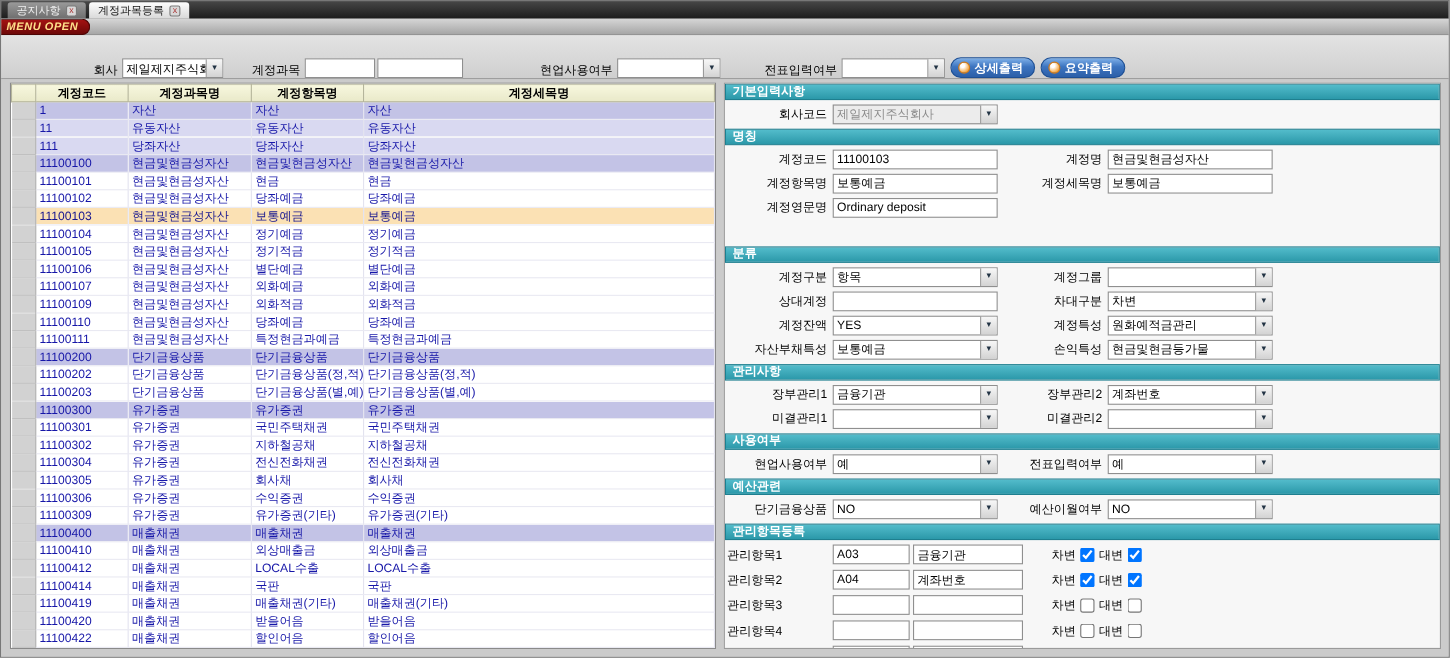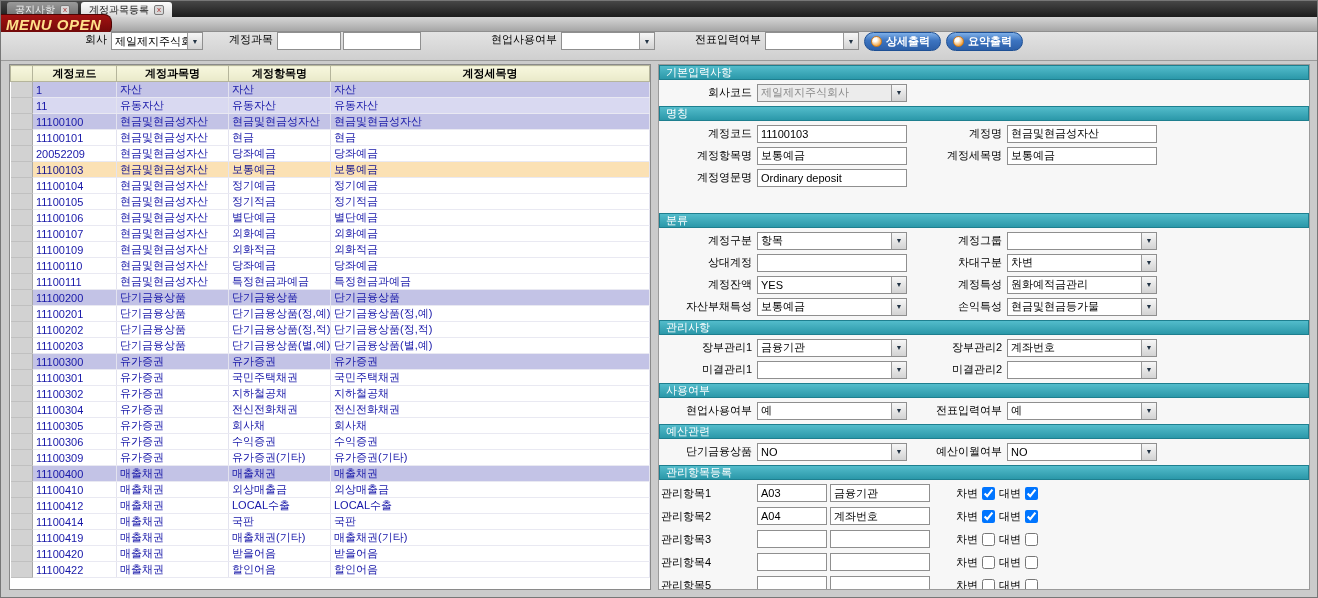--- a/index.html
+++ b/index.html
@@ -9,24 +9,24 @@
 
   
   .tabbar{height:16px;background:linear-gradient(#474747,#1c1c1c);display:flex;align-items:flex-end;padding:1px 0 0 6px;gap:3px;flex:0 0 auto;}
   .tab{height:15px;display:flex;align-items:center;gap:5px;padding:0 8px;font-size:10px;border-radius:3px 3px 0 0;cursor:default;}
   .tab.inactive{background:linear-gradient(#9a9a9a,#6e6e6e);color:#f0f0f0;}
   .tab.active{background:linear-gradient(#fdfdfd,#d9d9d9);color:#111;}
   .tab-close{width:10px;height:10px;border:1px solid #7a7a7a;background:#d8d8d8;color:#a33;font-size:8px;line-height:8px;text-align:center;border-radius:2px;}
 
   
   .menubar{height:15px;background:linear-gradient(#d6d6d6,#a6a6a6);display:flex;align-items:center;flex:0 0 auto;border-bottom:1px solid #8e8e8e;}
-  .menu-open{background:linear-gradient(#a31212,#6d0808);color:#ffe08a;font-size:15px;font-weight:bold;font-style:italic;padding:1px 10px 1px 5px;border-radius:0 8px 8px 0;border:1px solid #4e0404;border-left:none;letter-spacing:.5px;cursor:pointer;}
+  .menu-open{background:linear-gradient(#a31212,#6d0808);color:#ffe08a;font-size:10px;font-weight:bold;font-style:italic;padding:1px 10px 1px 5px;border-radius:0 8px 8px 0;border:1px solid #4e0404;border-left:none;letter-spacing:.5px;cursor:pointer;}
 
   
-  .filterbar{height:29px;background:linear-gradient(#e3e3e3,#cfcfcf);display:flex;align-items:flex-start;flex:0 0 auto;border-bottom:1px solid #9a9a9a;padding-left:84px;}
+  .filterbar{height:40px;background:linear-gradient(#e3e3e3,#cfcfcf);display:flex;align-items:flex-end;flex:0 0 auto;border-bottom:1px solid #9a9a9a;padding-left:84px;}
   .flabel{margin:0 4px 0 0;white-space:nowrap;}
   .tbox{height:18px;border:1px solid #8f8f8f;background:#fff;font:inherit;padding:0 3px;}
   .combo{height:18px;border:1px solid #8f8f8f;background:#fff;display:inline-flex;align-items:center;cursor:pointer;}
   .combo .txt{flex:1;padding:0 3px;white-space:nowrap;overflow:hidden;}
   .combo .arrow{width:15px;height:16px;border-left:1px solid #9a9a9a;background:linear-gradient(#f7f7f7,#d3d3d3);display:flex;align-items:center;justify-content:center;font-size:7px;color:#234;flex:0 0 15px;}
   .combo.disabled{background:#ececec;color:#8a8a8a;}
   .w92{width:92px;}.w64{width:64px;}.w78{width:78px;}.w94{width:94px;}.w150{width:150px;}
   .ml26{margin-left:26px;}.ml70{margin-left:70px;}.ml40{margin-left:40px;}.ml10{margin-left:10px;}
   .blue-btn{height:19px;display:inline-flex;align-items:center;gap:4px;padding:0 10px 0 6px;border-radius:10px;border:1px solid #1d4f94;background:linear-gradient(#7fb0e8 0%,#3c74c0 45%,#2c5fa8 100%);color:#fff;font-weight:bold;font-size:11px;cursor:pointer;margin-left:5px;font-family:inherit;}
   .btn-icon{width:11px;height:11px;border-radius:50%;background:radial-gradient(circle at 35% 30%,#fff 20%,#f3a23a 75%);border:1px solid #d27b1a;flex:0 0 11px;}
@@ -38,21 +38,21 @@
   .acct-table th{background:linear-gradient(#f7f7de,#e9e9c9);border:1px solid #b5b59b;font-weight:bold;height:16px;font-size:11px;padding:0;}
   .acct-table td{height:14px;font-size:11px;color:#1616a8;padding:0 3px;border-right:1px solid #e3e3ef;border-bottom:1px solid #e9e9f2;white-space:nowrap;overflow:hidden;}
   .acct-table td.selcol{background:#d2d2d2;border-bottom:1px solid #c0c0c0;border-right:1px solid #a8a8a8;}
   .acct-table tr.group td{background:#c3c3e6;}
   .acct-table tr.sub td{background:#d9d9f1;}
   .acct-table tr.selected td{background:#fbe1b4;color:#14148f;}
   .acct-table tr.group td.selcol,.acct-table tr.sub td.selcol,.acct-table tr.selected td.selcol{background:#d2d2d2;}
 
   
   .detail-panel{flex:1;background:#f7f7f7;border:1px solid #9a9a9a;display:flex;flex-direction:column;overflow:hidden;}
-  .sec-hdr{height:15px;flex:0 0 15px;background:linear-gradient(#53bccb,#2b98a9);border:1px solid #1e7f8f;color:#fff;font-weight:normal;line-height:13px;padding-left:6px;font-size:11px;}
+  .sec-hdr{height:15px;flex:0 0 15px;background:linear-gradient(#53bccb,#2b98a9);border:1px solid #1e7f8f;color:#fff;font-weight:bold;line-height:13px;padding-left:6px;font-size:11px;}
   .sec-body{padding:3px 6px 4px 2px;display:grid;grid-template-columns:250px 250px;row-gap:3px;}
   .sec-body.one{grid-template-columns:1fr;}
   .field{display:flex;align-items:center;min-height:19px;}
   .field>label{width:96px;text-align:right;padding-right:5px;flex:0 0 96px;white-space:nowrap;}
   .mi-body{padding:3px 6px 4px 2px;display:flex;flex-direction:column;row-gap:3px;}
   .mi-row{display:flex;align-items:center;min-height:20px;}
   .mi-row>label{width:96px;text-align:left;padding-right:5px;flex:0 0 96px;}
   .mi-code{width:70px;margin-right:3px;}
   .mi-name{width:100px;}
   .cb-group{display:flex;align-items:center;margin-left:26px;gap:4px;}
@@ -139,37 +139,44 @@
               <td>자산</td>
               <td>자산</td>
             </tr>
             <tr class="sub">
               <td class="selcol"></td>
               <td>11</td>
               <td>유동자산</td>
               <td>유동자산</td>
               <td>유동자산</td>
             </tr>
+            <tr class="sub">
+              <td class="selcol"></td>
+              <td>111</td>
+              <td>당좌자산</td>
+              <td>당좌자산</td>
+              <td>당좌자산</td>
+            </tr>
             <tr class="group">
               <td class="selcol"></td>
               <td>11100100</td>
               <td>현금및현금성자산</td>
               <td>현금및현금성자산</td>
               <td>현금및현금성자산</td>
             </tr>
             <tr class="normal">
               <td class="selcol"></td>
               <td>11100101</td>
               <td>현금및현금성자산</td>
               <td>현금</td>
               <td>현금</td>
             </tr>
             <tr class="normal">
               <td class="selcol"></td>
-              <td>20052209</td>
+              <td>11100102</td>
               <td>현금및현금성자산</td>
               <td>당좌예금</td>
               <td>당좌예금</td>
             </tr>
             <tr class="selected">
               <td class="selcol"></td>
               <td>11100103</td>
               <td>현금및현금성자산</td>
               <td>보통예금</td>
               <td>보통예금</td>
@@ -222,27 +229,20 @@
               <td>현금및현금성자산</td>
               <td>특정현금과예금</td>
               <td>특정현금과예금</td>
             </tr>
             <tr class="group">
               <td class="selcol"></td>
               <td>11100200</td>
               <td>단기금융상품</td>
               <td>단기금융상품</td>
               <td>단기금융상품</td>
-            </tr>
-            <tr class="normal">
-              <td class="selcol"></td>
-              <td>11100201</td>
-              <td>단기금융상품</td>
-              <td>단기금융상품(정,예)</td>
-              <td>단기금융상품(정,예)</td>
             </tr>
             <tr class="normal">
               <td class="selcol"></td>
               <td>11100202</td>
               <td>단기금융상품</td>
               <td>단기금융상품(정,적)</td>
               <td>단기금융상품(정,적)</td>
             </tr>
             <tr class="normal">
               <td class="selcol"></td>

